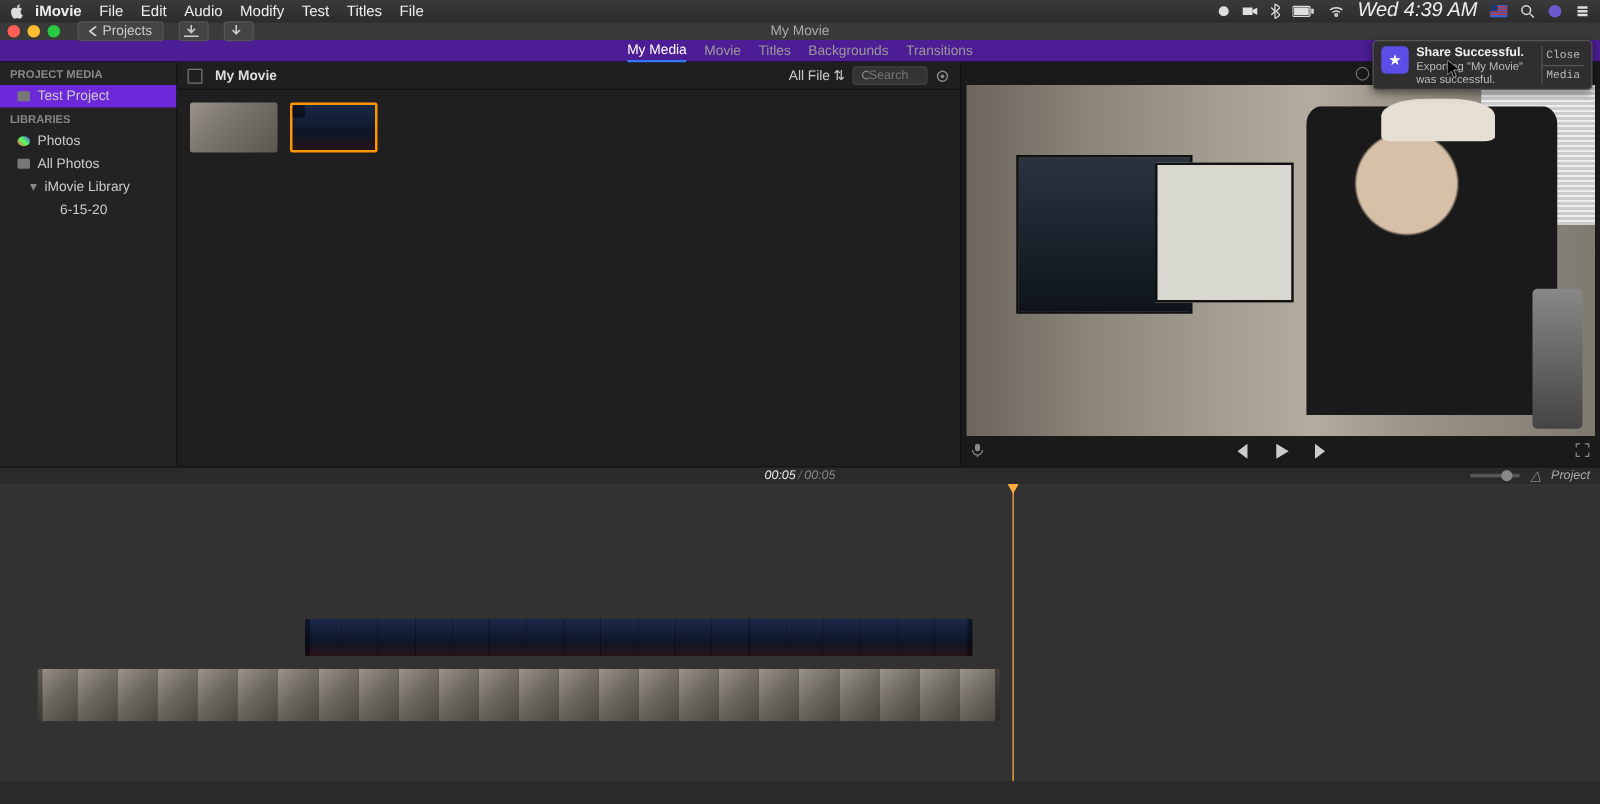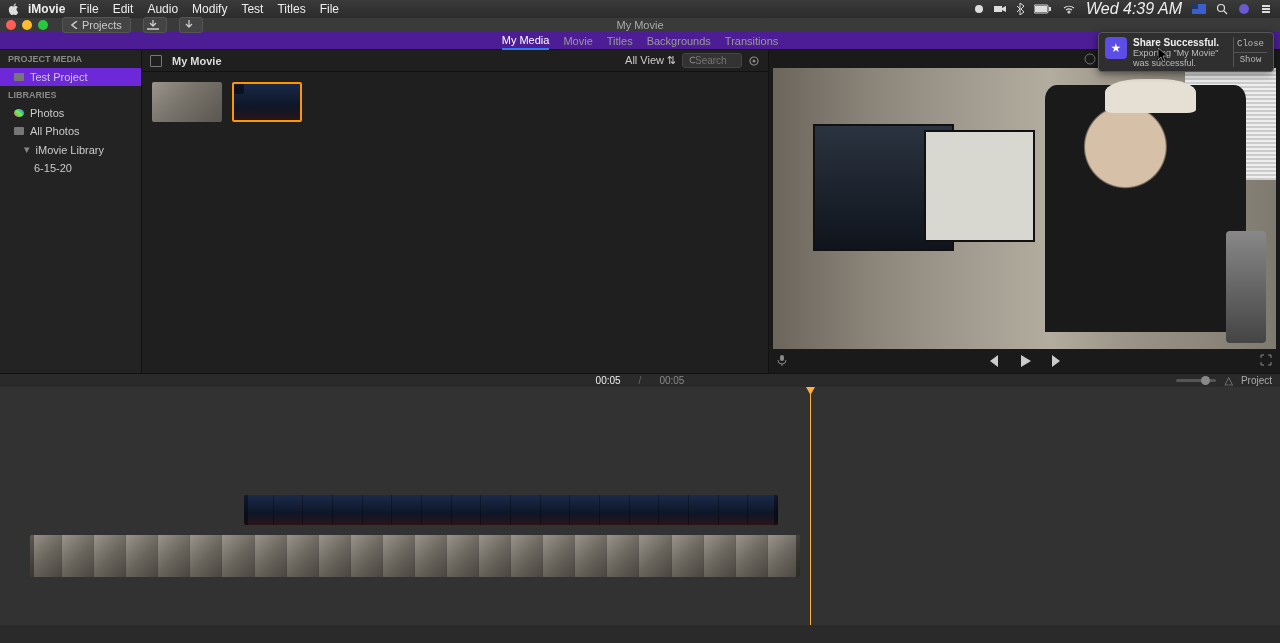--- a/index.html
+++ b/index.html
@@ -30,21 +30,21 @@
 
 
 .main { display:flex; height:323px; }
 
 
 .sidebar { width:142px; background:#232323; border-right:1px solid #111; }
 .side-section { padding:4px 8px; color:#888; font-size:9px; font-weight:600; text-transform:uppercase; }
 .side-item { padding:3px 8px 3px 14px; display:flex; align-items:center; gap:6px; color:#ddd; font-size:11px; }
 .side-item.selected { background:#6d28d9; }
 .side-item.sub { padding-left:24px; }
-.side-item.sub2 { padding-left:34px; }
+.side-item.sub2 { padding-left:48px; }
 .side-icon { width:10px; height:8px; background:#777; border-radius:1px; display:inline-block; }
 
 
 .browser { flex:1; background:#1f1f1f; display:flex; flex-direction:column; position:relative; }
 .browser-head { height:22px; display:flex; align-items:center; padding:0 8px; border-bottom:1px solid #111; }
 .grid-icon { width:12px; height:12px; border:1px solid #777; border-radius:1px; margin-right:10px; }
 .browser-title { font-weight:600; color:#ddd; font-size:11px; }
 .browser-head-right { margin-left:auto; display:flex; align-items:center; gap:6px; }
 .dropdown { color:#bbb; font-size:10px; }
 .search-wrap { display:flex; align-items:center; background:#333; border:1px solid #444; border-radius:3px; padding:1px 6px; width:60px; }
@@ -84,21 +84,21 @@
 .notif-icon { width:22px; height:22px; background:#5b4de6; border-radius:4px; margin-right:6px; display:flex; align-items:center; justify-content:center; }
 .notif-icon::before{content:"★";color:#fff;font-size:12px;}
 .notif-body { flex:1; display:flex; flex-direction:column; justify-content:center; }
 .notif-title { font-size:10px; font-weight:600; color:#eee; }
 .notif-msg { font-size:9px; color:#bbb; }
 .notif-actions { width:34px; border-left:1px solid #555; display:flex; flex-direction:column; }
 .notif-actions div{flex:1;display:flex;align-items:center;justify-content:center;font-size:9px;color:#bbb;font-family:Liberation Mono, monospace;}
 .notif-actions div:first-child{border-bottom:1px solid #555;}
 
 
-.time-info { height:14px; background:#2a2a2a; display:flex; align-items:center; justify-content:center; gap:18px; position:relative; border-top:1px solid #111; }
+.time-info { height:14px; background:#2a2a2a; display:flex; align-items:center; justify-content:center; gap:2px; position:relative; border-top:1px solid #111;font-style:italic; }
 .time-info .cur{color:#eee;font-size:10px;}
 .time-info .sep{color:#666;font-size:10px;}
 .time-info .dur{color:#888;font-size:10px;}
 .time-settings{position:absolute;right:8px;display:flex;align-items:center;gap:8px;}
 .time-settings .zoom{width:40px;height:3px;background:#555;border-radius:2px;position:relative;}
 .time-settings .zoom::after{content:"";position:absolute;right:6px;top:-3px;width:9px;height:9px;background:#888;border-radius:50%;}
 .settings-lbl{font-size:10px;color:#aaa;}
 
 
 .timeline { height:238px; background:#323232; position:relative; overflow:hidden; }
@@ -257,21 +257,21 @@
       <span>6-15-20</span>
     </div>
   </div>
 
   <div class="browser">
     <div class="browser-head">
       <span class="grid-icon"></span>
       <span class="browser-title">My Movie</span>
       <div class="browser-head-right">
         <span class="dropdown">
-          <span>All View</span> <span>⇅</span>
+          <span>All File</span> <span>⇅</span>
         </span>
         <div class="search-wrap">
           <svg width="10" height="10">
               <circle cx="4" cy="4" r="3" fill="none" stroke="#888"></circle>
               <line x1="7" y1="7" x2="9" y2="9" stroke="#888"></line>
             </svg>
           <input placeholder="Search" style="">
         </div>
         <span class="gear-icon">
             <svg width="12" height="12">
@@ -453,21 +453,21 @@
 </div>
 
 <div class="notif">
   <div class="notif-icon"></div>
   <div class="notif-body">
     <div class="notif-title">Share Successful.</div>
     <div class="notif-msg">Exporting "My Movie" was successful.</div>
   </div>
   <div class="notif-actions">
     <div>Close</div>
-    <div>Show</div>
+    <div>Media</div>
   </div>
 </div>
 
 <div class="cursor-ptr">
   <svg width="10" height="14">
       <path d="M0 0l0 12 3-3 2 5 2-1-2-5 5 0z" fill="#000" stroke="#fff" stroke-width="0.5"></path>
     </svg>
 </div>
 
 </body></html>

